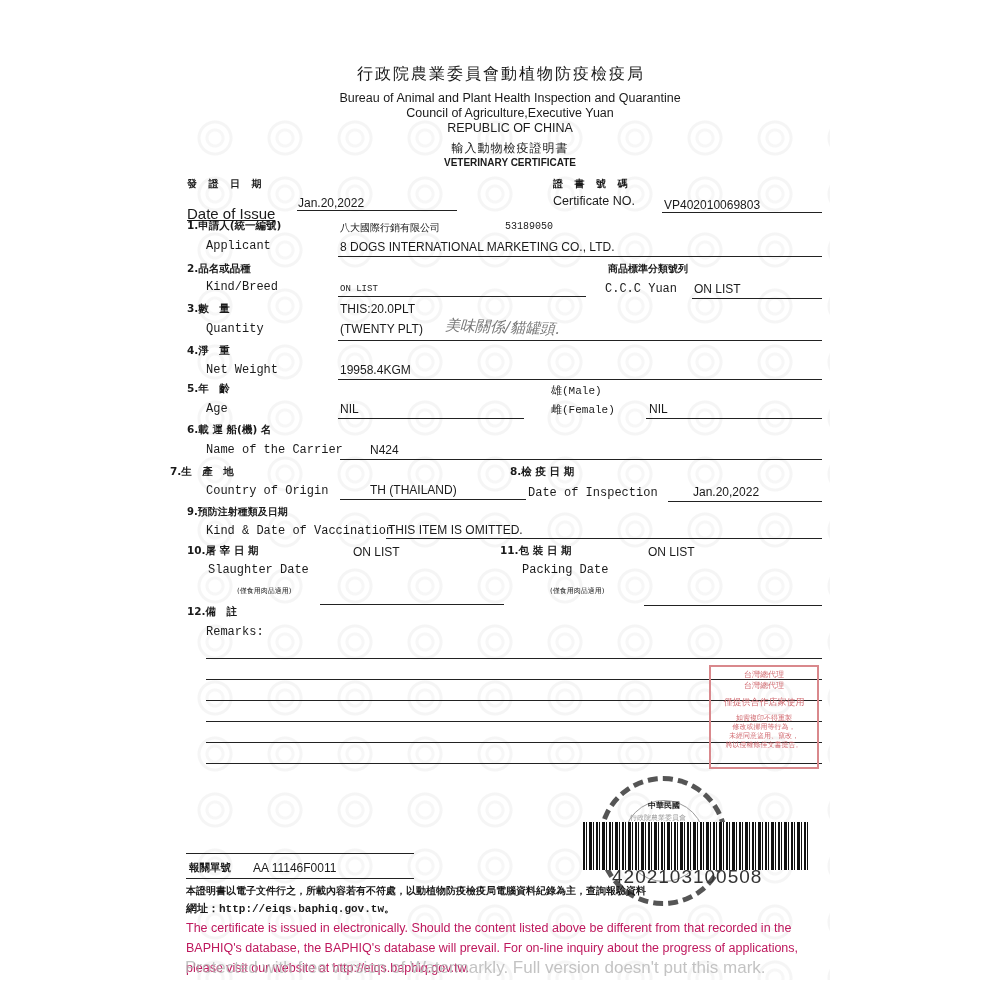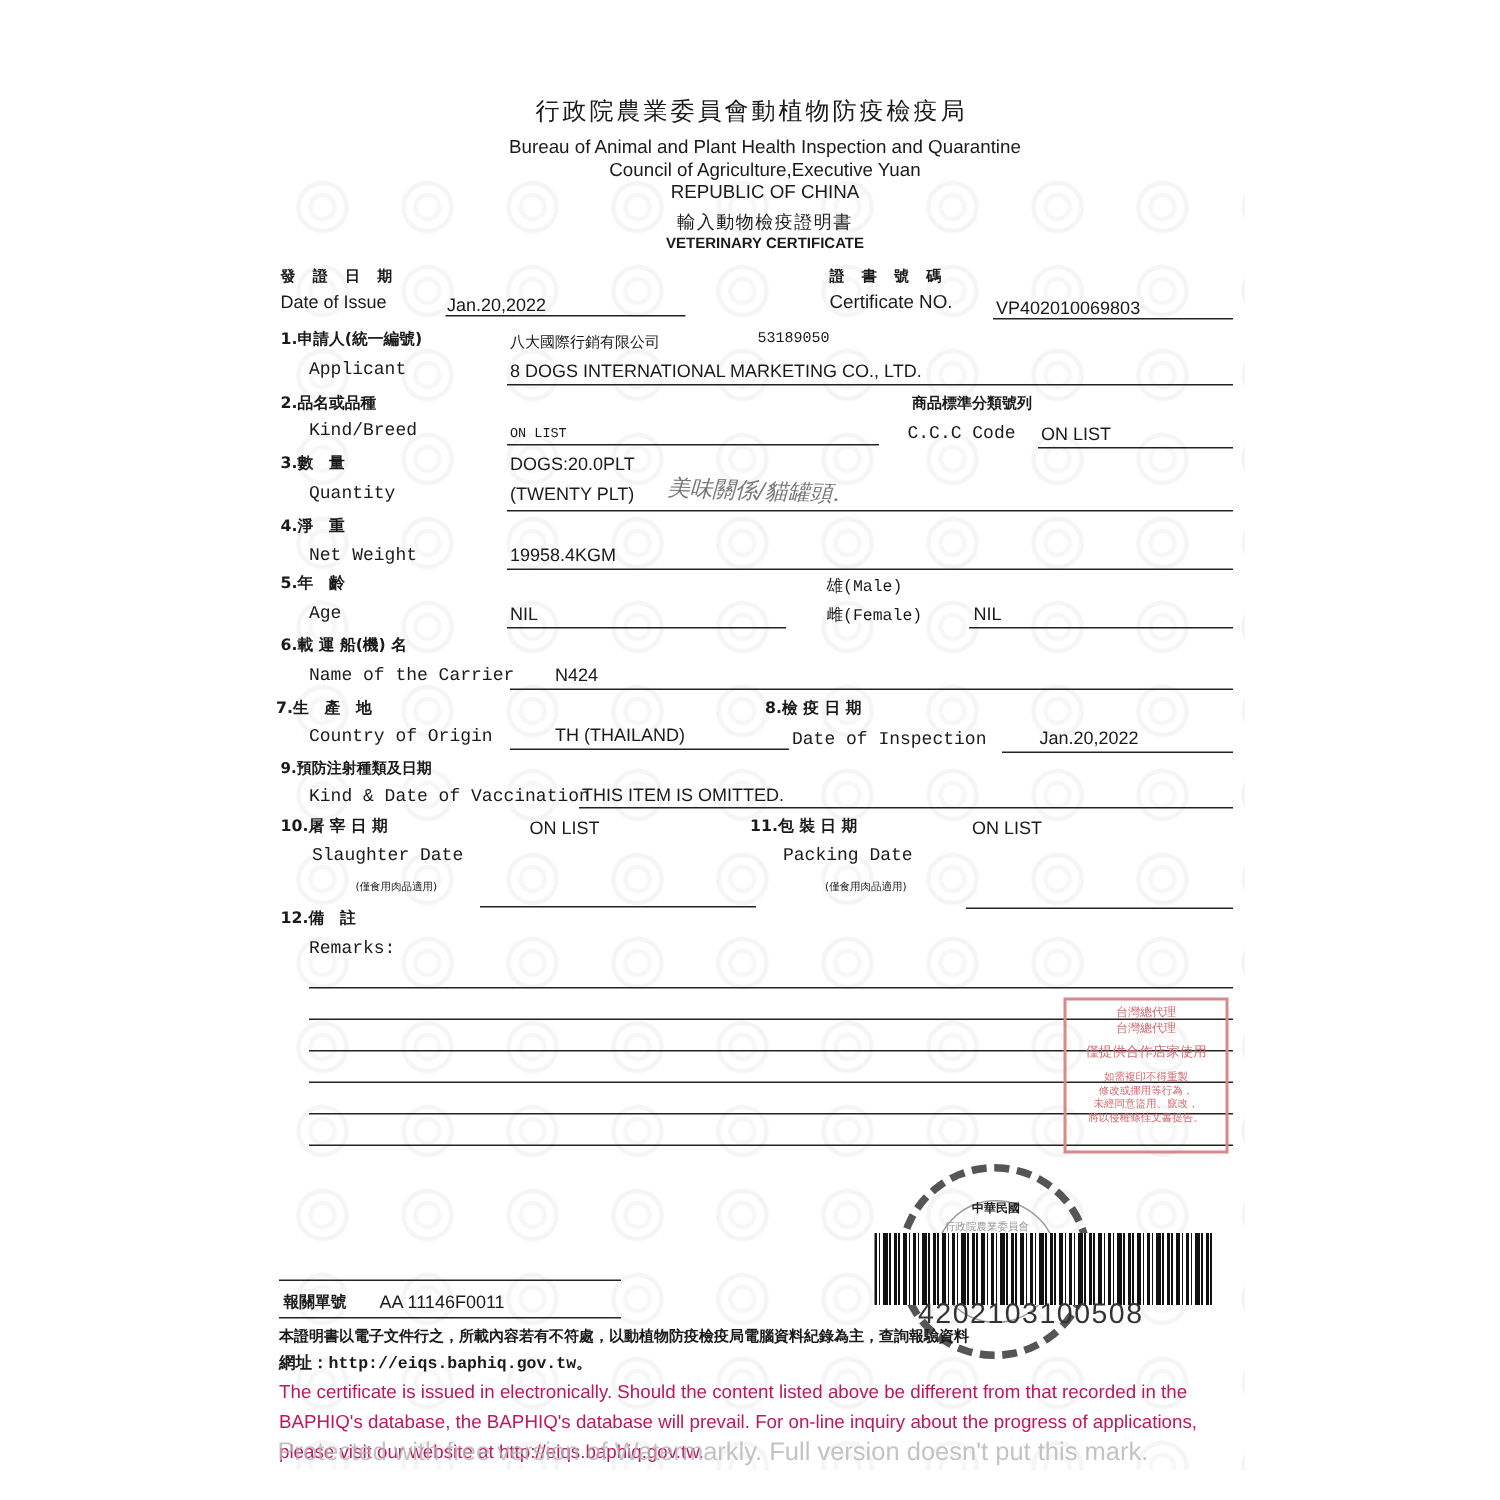--- a/index.html
+++ b/index.html
@@ -34,47 +34,47 @@
 <div class="bg"></div>
 
 <div class="abs hdr-cn" style="left:357px;top:64px;">行政院農業委員會動植物防疫檢疫局</div>
 <div class="abs hdr" style="left:300px;top:91px;width:420px;">Bureau of Animal and Plant Health Inspection and Quarantine</div>
 <div class="abs hdr" style="left:300px;top:106px;width:420px;">Council of Agriculture,Executive Yuan</div>
 <div class="abs hdr" style="left:300px;top:121px;width:420px;">REPUBLIC OF CHINA</div>
 <div class="abs" style="left:300px;top:140px;width:420px;text-align:center;font-size:12px;font-family:'DejaVu Serif',serif;letter-spacing:1px;">輸入動物檢疫證明書</div>
 <div class="abs" style="left:300px;top:157px;width:420px;text-align:center;font-size:10px;font-weight:bold;">VETERINARY CERTIFICATE</div>
 
 <div class="abs lbl-cn" style="left:187px;top:177px;">發 證 日 期</div>
-<div class="abs" style="left:187px;top:194px;font-size:12px;">Date of Issue</div>
+<div class="abs" style="left:187px;top:205px;font-size:15px;text-decoration:underline;">Date of Issue</div>
 <div class="abs val" style="left:298px;top:196px;">Jan.20,2022</div>
 <div class="line" style="left:297px;top:210px;width:160px;"></div>
 <div class="abs lbl-cn" style="left:553px;top:177px;">證 書 號 碼</div>
 <div class="abs" style="left:553px;top:194px;font-size:12.5px;">Certificate NO.</div>
 <div class="abs val" style="left:664px;top:198px;">VP402010069803</div>
 <div class="line" style="left:662px;top:212px;width:160px;"></div>
 
 <div class="abs cjk" style="left:187px;top:219px;font-size:10.5px;">1.申請人(統一編號)</div>
 <div class="abs lbl-en" style="left:206px;top:239px;">Applicant</div>
 <div class="abs" style="left:340px;top:221px;font-size:10px;font-family:'DejaVu Serif',serif;">八大國際行銷有限公司</div>
 <div class="abs" style="left:505px;top:221px;font-size:10px;font-family:'Liberation Mono',monospace;">53189050</div>
 <div class="abs val" style="left:340px;top:240px;">8 DOGS INTERNATIONAL MARKETING CO., LTD.</div>
 <div class="line" style="left:338px;top:256px;width:484px;"></div>
 
 <div class="abs cjk" style="left:187px;top:262px;font-size:10.5px;">2.品名或品種</div>
 <div class="abs lbl-en" style="left:206px;top:280px;">Kind/Breed</div>
 <div class="abs" style="left:340px;top:284px;font-size:9px;font-family:'Liberation Mono',monospace;">ON LIST</div>
 <div class="line" style="left:338px;top:296px;width:248px;"></div>
 <div class="abs cjk" style="left:608px;top:262px;font-size:10px;">商品標準分類號列</div>
-<div class="abs lbl-en" style="left:605px;top:282px;">C.C.C Code</div>
+<div class="abs lbl-en" style="left:605px;top:282px;">C.C.C Yuan</div>
 <div class="abs val" style="left:694px;top:282px;">ON LIST</div>
 <div class="line" style="left:692px;top:298px;width:130px;"></div>
 
 <div class="abs cjk" style="left:187px;top:302px;font-size:10.5px;">3.數　量</div>
 <div class="abs lbl-en" style="left:206px;top:322px;">Quantity</div>
-<div class="abs val" style="left:340px;top:302px;">DOGS:20.0PLT</div>
+<div class="abs val" style="left:340px;top:302px;">THIS:20.0PLT</div>
 <div class="abs val" style="left:340px;top:322px;">(TWENTY PLT)</div>
 <div class="hand">美味關係/貓罐頭.</div>
 <div class="line" style="left:338px;top:340px;width:484px;"></div>
 
 <div class="abs cjk" style="left:187px;top:344px;font-size:10.5px;">4.淨　重</div>
 <div class="abs lbl-en" style="left:206px;top:363px;">Net Weight</div>
 <div class="abs val" style="left:340px;top:363px;">19958.4KGM</div>
 <div class="line" style="left:338px;top:379px;width:484px;"></div>
 
 <div class="abs cjk" style="left:187px;top:382px;font-size:10.5px;">5.年　齡</div>
@@ -84,21 +84,21 @@
 <div class="abs lbl-en" style="left:551px;top:383px;font-size:11px;">雄(Male)</div>
 <div class="abs lbl-en" style="left:551px;top:402px;font-size:11px;">雌(Female)</div>
 <div class="abs val" style="left:649px;top:402px;">NIL</div>
 <div class="line" style="left:646px;top:418px;width:176px;"></div>
 
 <div class="abs cjk" style="left:187px;top:423px;font-size:10.5px;">6.載 運 船(機) 名</div>
 <div class="abs lbl-en" style="left:206px;top:443px;">Name of the Carrier</div>
 <div class="abs val" style="left:370px;top:443px;">N424</div>
 <div class="line" style="left:340px;top:459px;width:482px;"></div>
 
-<div class="abs cjk" style="left:184px;top:465px;font-size:10.5px;">7.生　產　地</div>
+<div class="abs cjk" style="left:170px;top:465px;font-size:10.5px;">7.生　產　地</div>
 <div class="abs lbl-en" style="left:206px;top:484px;">Country of Origin</div>
 <div class="abs val" style="left:370px;top:483px;">TH (THAILAND)</div>
 <div class="line" style="left:340px;top:499px;width:186px;"></div>
 <div class="abs cjk" style="left:510px;top:465px;font-size:10.5px;">8.檢 疫 日 期</div>
 <div class="abs lbl-en" style="left:528px;top:486px;">Date of Inspection</div>
 <div class="abs val" style="left:693px;top:485px;">Jan.20,2022</div>
 <div class="line" style="left:668px;top:501px;width:154px;"></div>
 
 <div class="abs cjk" style="left:187px;top:505px;font-size:10px;">9.預防注射種類及日期</div>
 <div class="abs lbl-en" style="left:206px;top:524px;">Kind &amp; Date of Vaccination</div>

